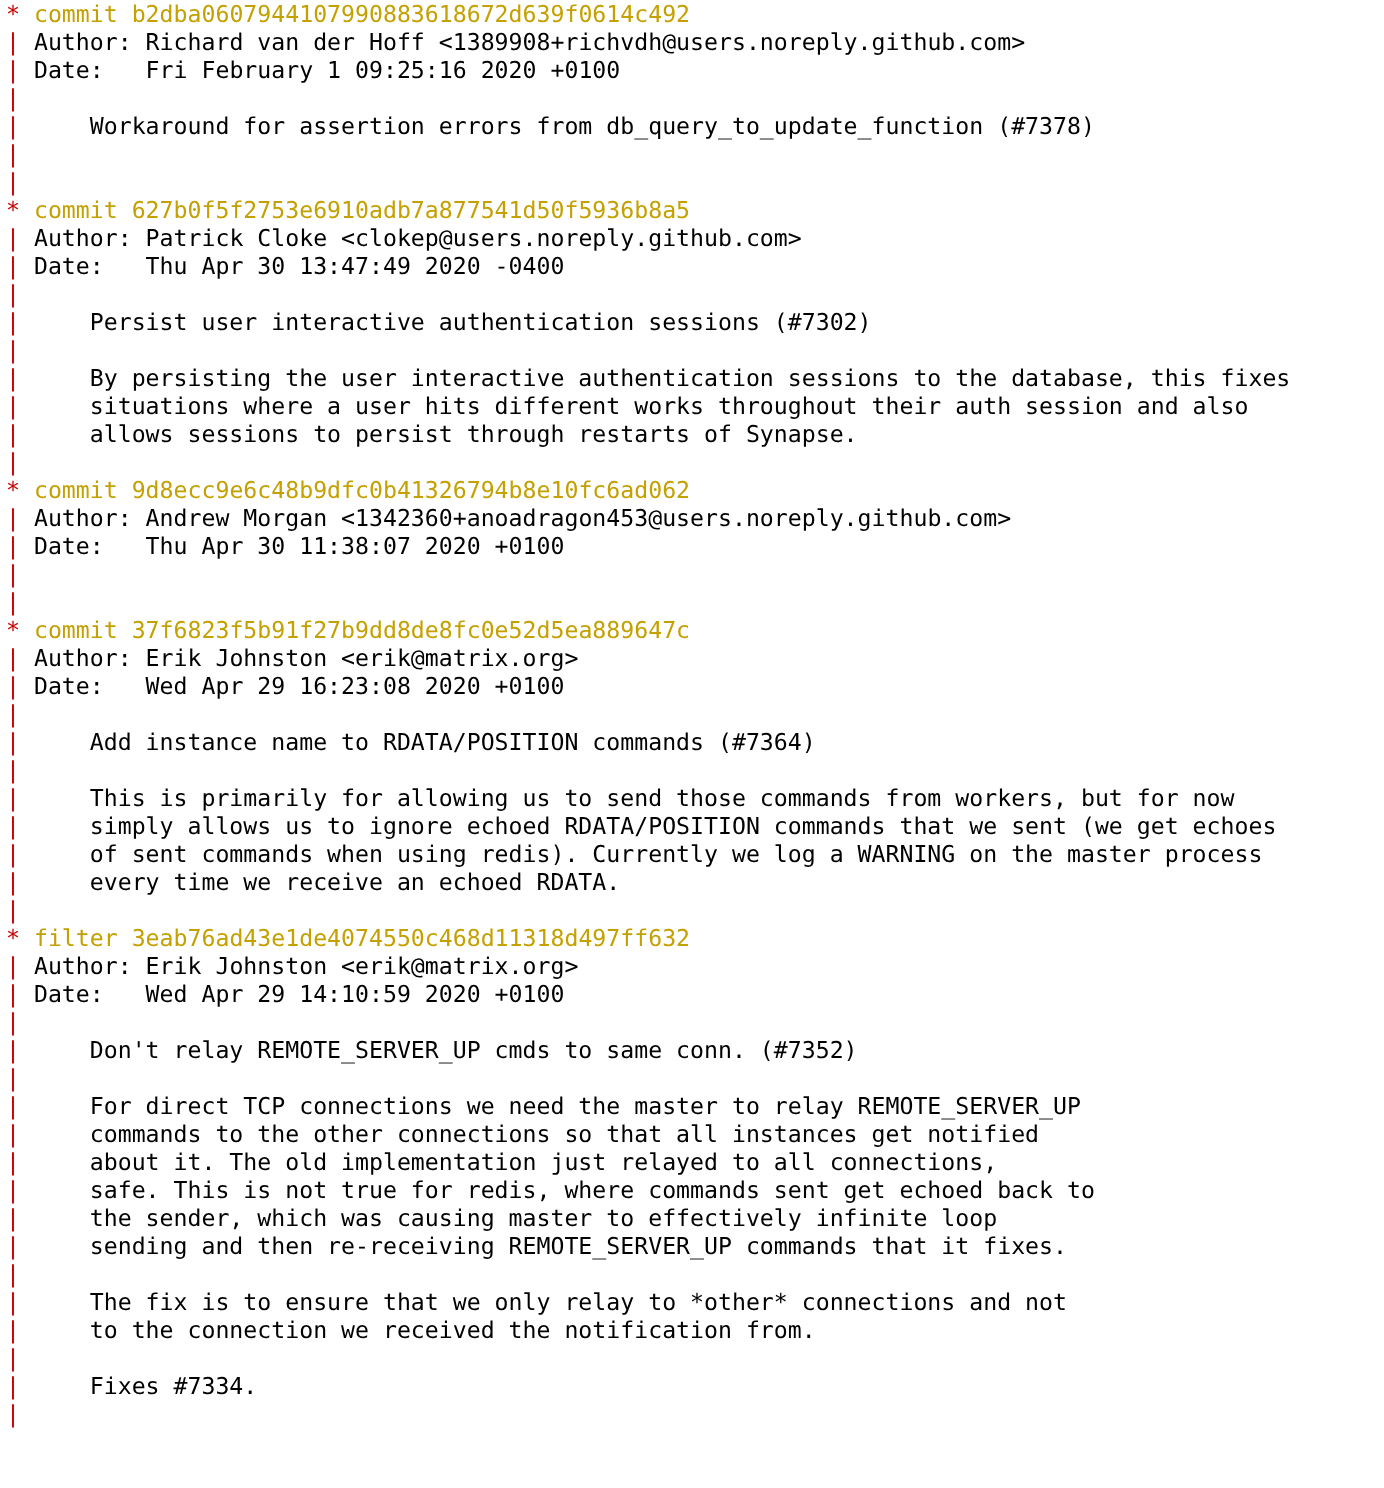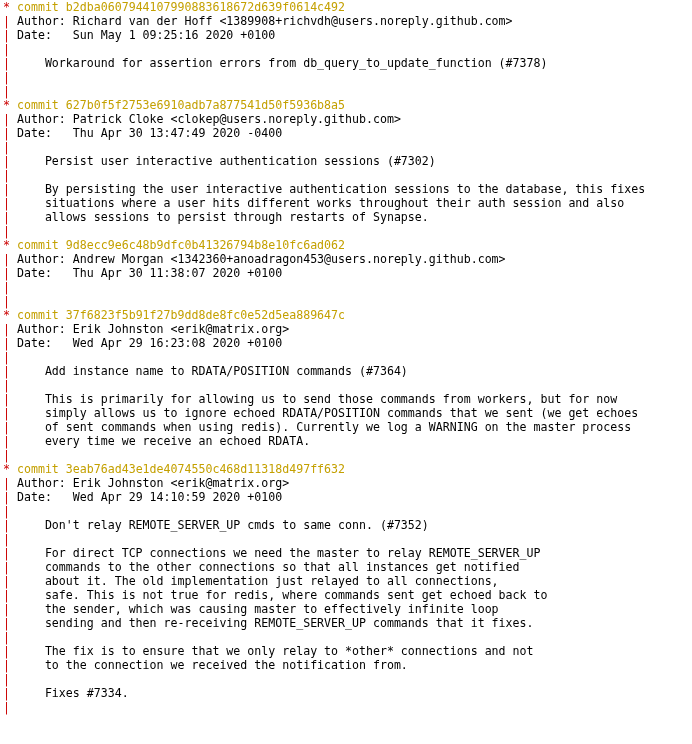--- a/index.html
+++ b/index.html
@@ -27,21 +27,21 @@
   .hash  { color: #c4a000; text-align: center; }
   .text  { color: #000000; }
 </style>
 </head>
 <body>
 
 <div class="terminal">
   <div>
       <div class="line"><span class="graph">* </span><span class="hash">commit b2dba0607944107990883618672d639f0614c492</span></div>
       <div class="line"><span class="graph">| </span><span class="text">Author: Richard van der Hoff &lt;1389908+richvdh@users.noreply.github.com&gt;</span></div>
-      <div class="line"><span class="graph">| </span><span class="text">Date:   Sun May 1 09:25:16 2020 +0100</span></div>
+      <div class="line"><span class="graph">| </span><span class="text">Date:   Fri February 1 09:25:16 2020 +0100</span></div>
       <div class="line"><span class="graph">|</span></div>
       <div class="line"><span class="graph">|</span><span class="text">     Workaround for assertion errors from db_query_to_update_function (#7378)</span></div>
       <div class="line"><span class="graph">|</span></div>
       <div class="line"><span class="graph">|</span></div>
       <div class="line"><span class="graph">* </span><span class="hash">commit 627b0f5f2753e6910adb7a877541d50f5936b8a5</span></div>
       <div class="line"><span class="graph">| </span><span class="text">Author: Patrick Cloke &lt;clokep@users.noreply.github.com&gt;</span></div>
       <div class="line"><span class="graph">| </span><span class="text">Date:   Thu Apr 30 13:47:49 2020 -0400</span></div>
       <div class="line"><span class="graph">|</span></div>
       <div class="line"><span class="graph">|</span><span class="text">     Persist user interactive authentication sessions (#7302)</span></div>
       <div class="line"><span class="graph">|</span></div>
@@ -58,21 +58,21 @@
       <div class="line"><span class="graph">| </span><span class="text">Author: Erik Johnston &lt;erik@matrix.org&gt;</span></div>
       <div class="line"><span class="graph">| </span><span class="text">Date:   Wed Apr 29 16:23:08 2020 +0100</span></div>
       <div class="line"><span class="graph">|</span></div>
       <div class="line"><span class="graph">|</span><span class="text">     Add instance name to RDATA/POSITION commands (#7364)</span></div>
       <div class="line"><span class="graph">|</span></div>
       <div class="line"><span class="graph">|</span><span class="text">     This is primarily for allowing us to send those commands from workers, but for now</span></div>
       <div class="line"><span class="graph">|</span><span class="text">     simply allows us to ignore echoed RDATA/POSITION commands that we sent (we get echoes</span></div>
       <div class="line"><span class="graph">|</span><span class="text">     of sent commands when using redis). Currently we log a WARNING on the master process</span></div>
       <div class="line"><span class="graph">|</span><span class="text">     every time we receive an echoed RDATA.</span></div>
       <div class="line"><span class="graph">|</span></div>
-      <div class="line"><span class="graph">* </span><span class="hash">commit 3eab76ad43e1de4074550c468d11318d497ff632</span></div>
+      <div class="line"><span class="graph">* </span><span class="hash">filter 3eab76ad43e1de4074550c468d11318d497ff632</span></div>
       <div class="line"><span class="graph">| </span><span class="text">Author: Erik Johnston &lt;erik@matrix.org&gt;</span></div>
       <div class="line"><span class="graph">| </span><span class="text">Date:   Wed Apr 29 14:10:59 2020 +0100</span></div>
       <div class="line"><span class="graph">|</span></div>
       <div class="line"><span class="graph">|</span><span class="text">     Don't relay REMOTE_SERVER_UP cmds to same conn. (#7352)</span></div>
       <div class="line"><span class="graph">|</span></div>
       <div class="line"><span class="graph">|</span><span class="text">     For direct TCP connections we need the master to relay REMOTE_SERVER_UP</span></div>
       <div class="line"><span class="graph">|</span><span class="text">     commands to the other connections so that all instances get notified</span></div>
       <div class="line"><span class="graph">|</span><span class="text">     about it. The old implementation just relayed to all connections,</span></div>
       <div class="line"><span class="graph">|</span><span class="text">     safe. This is not true for redis, where commands sent get echoed back to</span></div>
       <div class="line"><span class="graph">|</span><span class="text">     the sender, which was causing master to effectively infinite loop</span></div>

